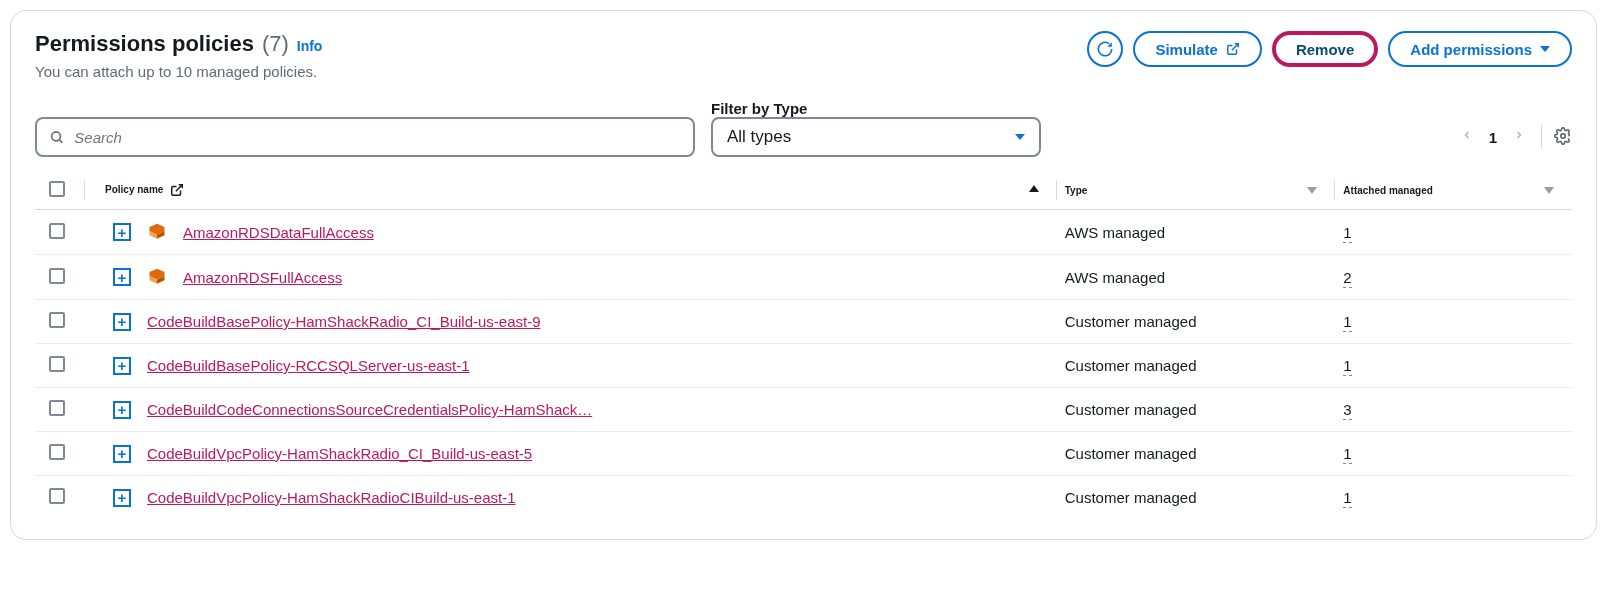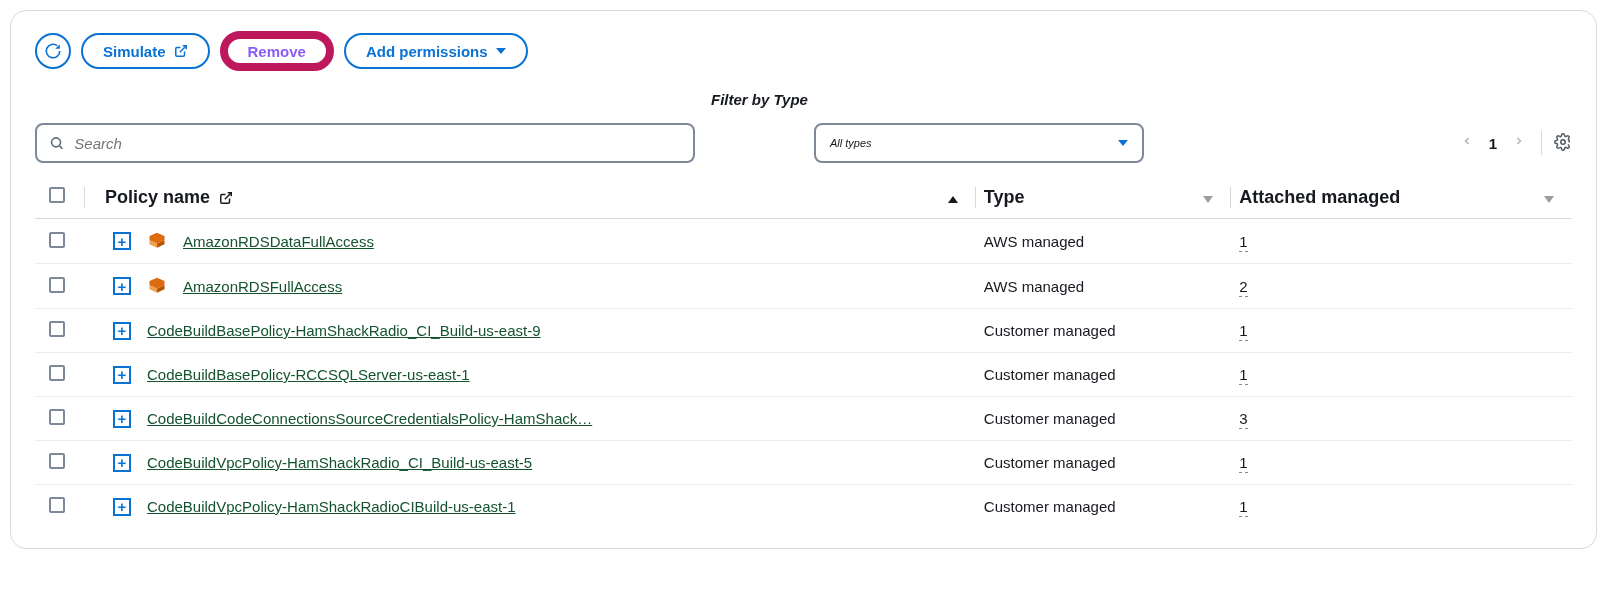--- a/index.html
+++ b/index.html
@@ -78,22 +78,22 @@
       display: flex;
       align-items: center;
       gap: 8px;
       background: #fff;
     }
     .btn-blue {
       border: 2px solid #0972d3;
       color: #0972d3;
     }
     .btn-disabled {
-      border: 8px solid #be185d;
-      color: #8b5cf6;
+      border: 4px solid #be185d;
+      color: #0c4a6e;
       cursor: not-allowed;
     }
     .controls-row {
       display: flex;
       align-items: flex-end;
       gap: 16px;
       margin-top: 20px;
     }
     .search-wrap {
       flex: 0 0 660px;
@@ -111,40 +111,38 @@
       border: none;
       outline: none;
       font-size: 15px;
       font-style: italic;
       color: #5f6b7a;
       width: 100%;
       background: transparent;
     }
     .filter-wrap {
       display: flex;
-      gap: 6px;
-      font-style: italic;
+      flex-direction: column;
     }
     .filter-label {
       font-size: 15px;
       font-weight: 700;
       color: #16191f;
     }
     .select-box {
       height: 40px;
       width: 330px;
       border: 2px solid #7d8998;
       border-radius: 8px;
       display: flex;
       align-items: center;
       justify-content: space-between;
       padding: 0 14px;
-      font-size: 11px;
-      cursor: pointer;
-      margin-top: 32px;
+      font-size: 17px;
+      cursor: pointer;
     }
     .pagination {
       margin-left: auto;
       display: flex;
       align-items: center;
       gap: 12px;
       height: 40px;
     }
     .page-arrow {
       color: #aab7b8;
@@ -164,21 +162,21 @@
       color: #545b64;
       cursor: pointer;
     }
     table {
       width: 100%;
       border-collapse: collapse;
       margin-top: 14px;
     }
     thead th {
       text-align: left;
-      font-size: 18px;
+      font-size: 10px;
       font-weight: 700;
       padding: 10px 8px;
       border-bottom: 1px solid #d5dbdb;
       position: relative;
     }
     thead th:not(:last-child)::after {
       content: "";
       position: absolute;
       right: 0;
       top: 25%;
@@ -222,21 +220,21 @@
       cursor: pointer;
       vertical-align: middle;
     }
     .policy-name-cell {
       display: flex;
       align-items: center;
       gap: 16px;
       padding-left: 20px;
     }
     .policy-link {
-      color: #14532d;
+      color: #be185d;
       text-decoration: underline;
       cursor: pointer;
     }
     .entities-link {
       color: #16191f;
       border-bottom: 1px dashed #7d8998;
       cursor: pointer;
       padding-bottom: 1px;
     }
     .aws-icon {
@@ -265,20 +263,28 @@
       border-top: 7px solid #545b64;
       display: inline-block;
       opacity:0.6;
     }
   </style>
 </head>
 <body>
 
 <div class="panel">
   <div class="header-row">
+    <div class="title-block">
+      <div class="title-line">
+        <span class="title">Permissions policies</span>
+        <span class="count">(7)</span>
+        <span class="info-link">Info</span>
+      </div>
+      <div class="subtitle">You can attach up to 10 managed policies.</div>
+    </div>
     <div class="actions">
       <div class="icon-btn">
         <svg width="18" height="18" viewBox="0 0 24 24" fill="none" stroke="currentColor" stroke-width="2.2">
             <path d="M21 12a9 9 0 1 1-3.5-7.1"></path>
             <polyline points="21 3 21 9 15 9" fill="currentColor" stroke="none"></polyline>
           </svg>
       </div>
       <button class="btn btn-blue">
         <span>Simulate</span>
         <svg width="14" height="14" viewBox="0 0 24 24" fill="none" stroke="currentColor" stroke-width="2.5">

